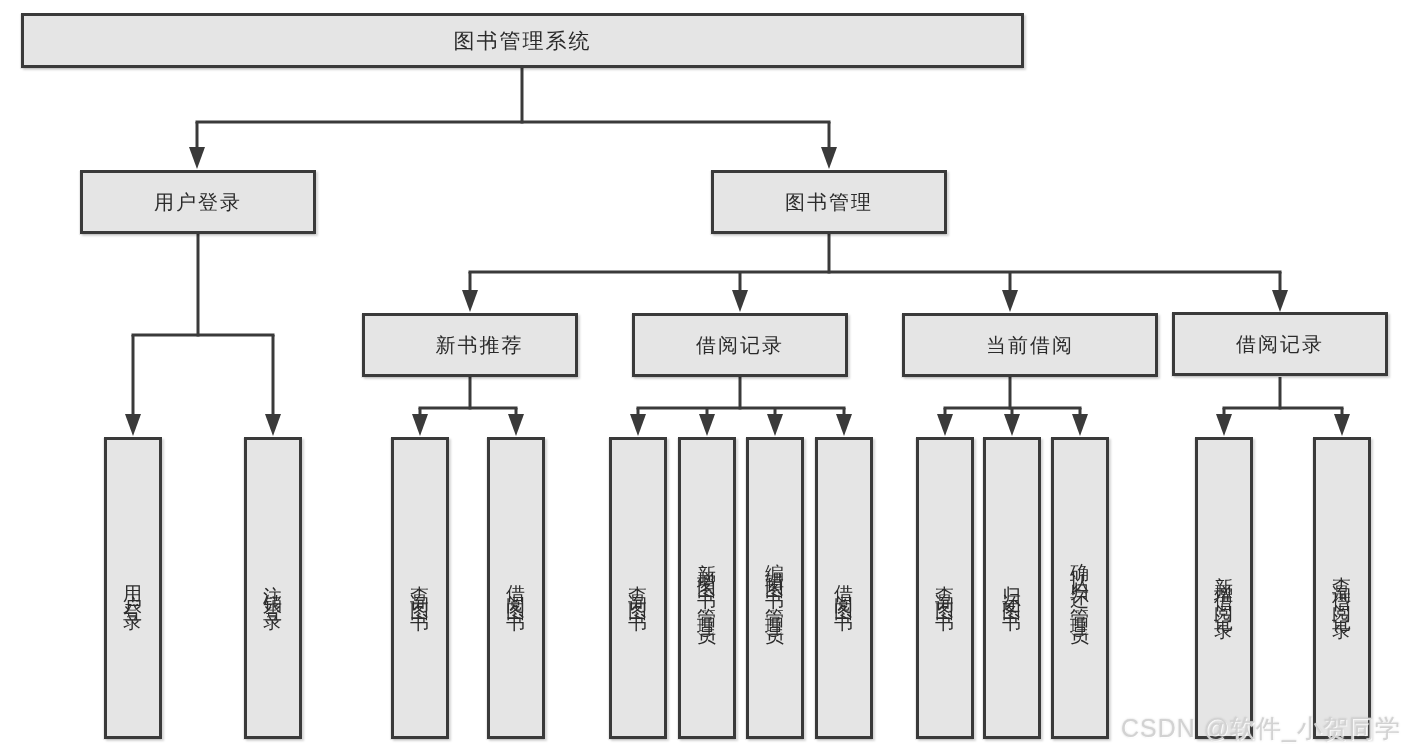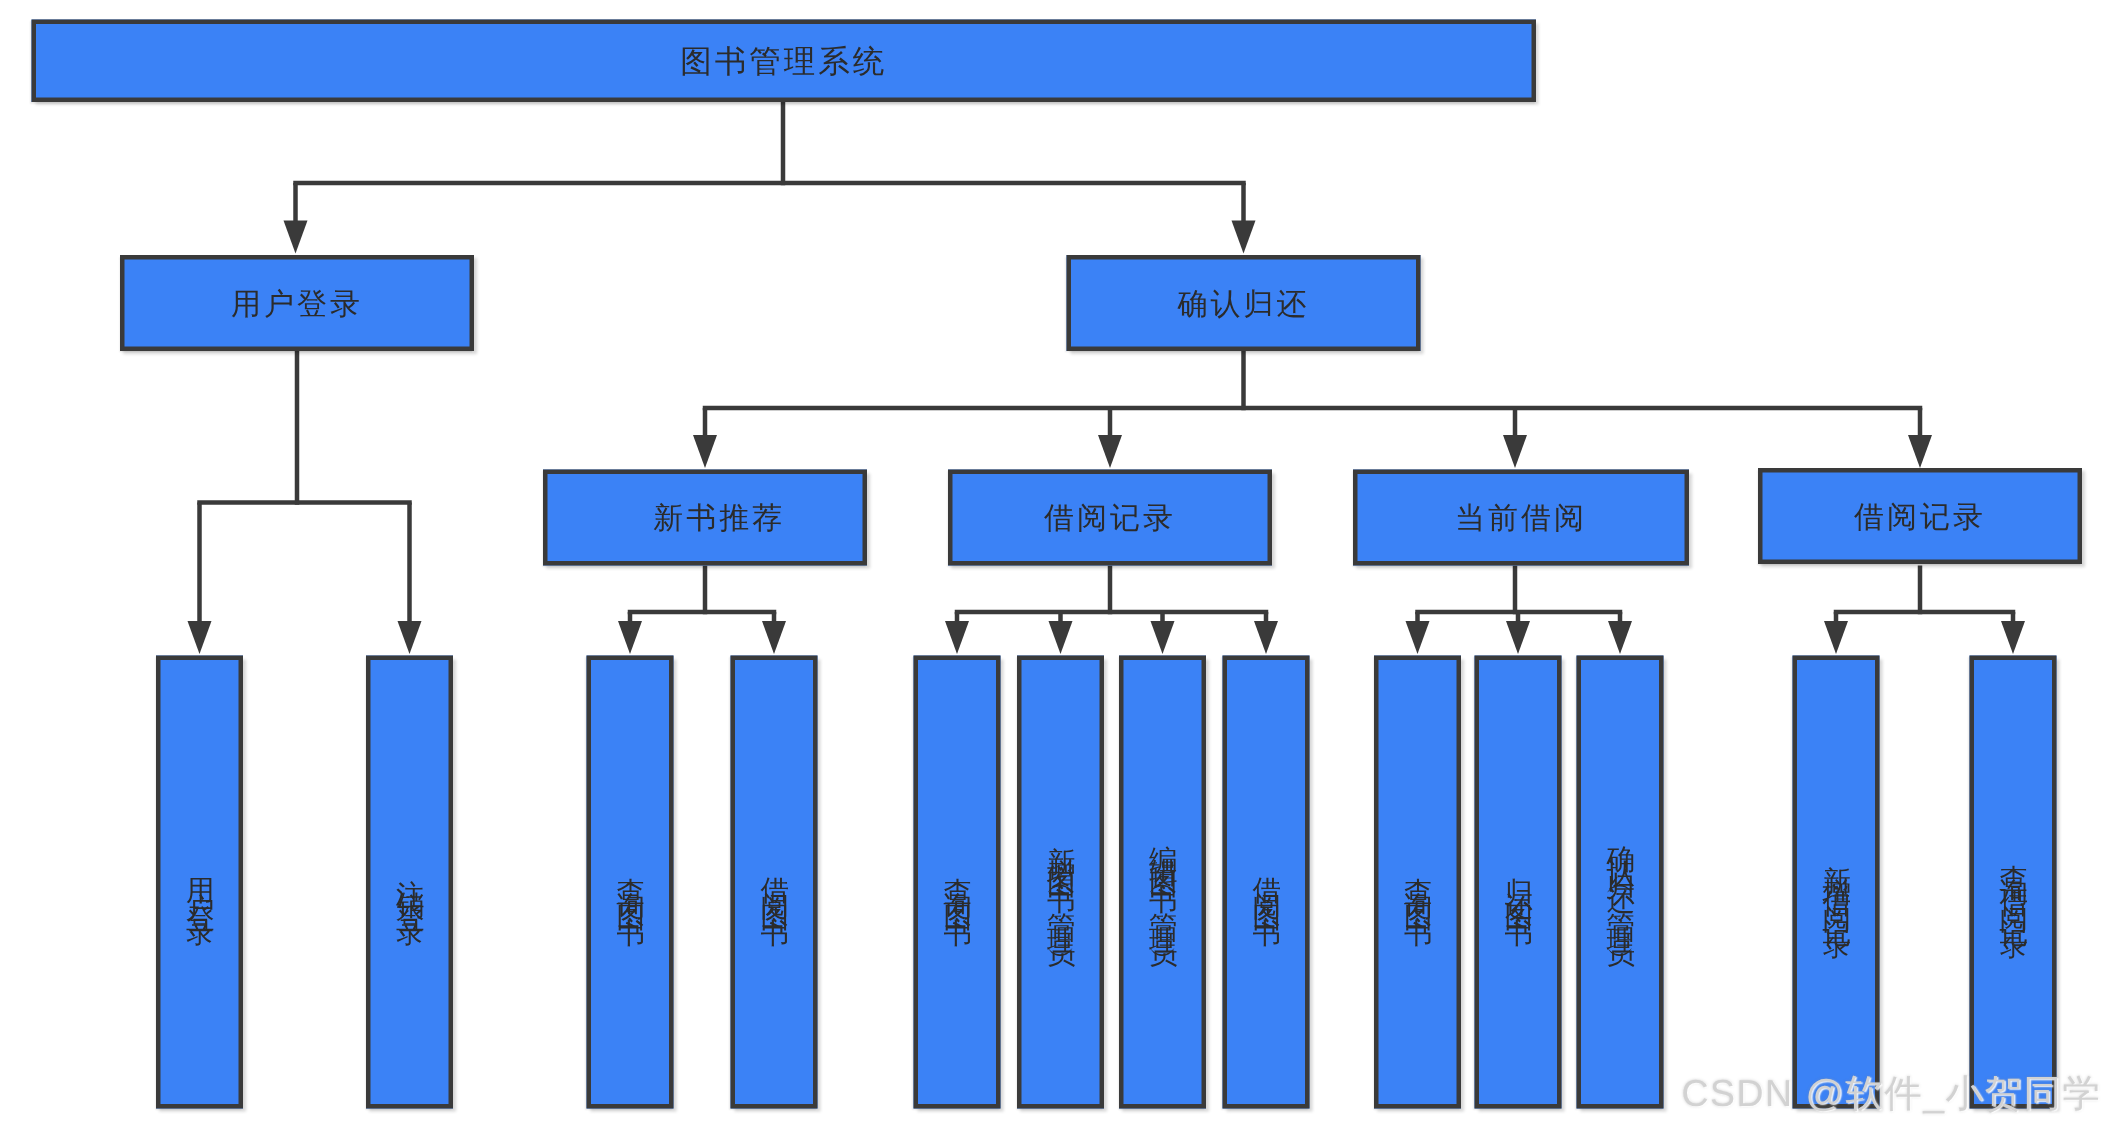--- a/index.html
+++ b/index.html
@@ -20,21 +20,21 @@
     left: 0;
     top: 0;
     width: 1405px;
     height: 747px;
     pointer-events: none;
   }
   .node {
     position: absolute;
     box-sizing: border-box;
     border: 3px solid #3a3a3a;
-    background: #3b82f6;
+    background: #e5e5e5;
     display: flex;
     align-items: center;
     justify-content: center;
     color: #2b2b2b;
     box-shadow: 2px 2px 2px rgba(0,0,0,0.16), -1px 1px 1px rgba(0,0,0,0.08);
     z-index: 2;
     text-align: center;
   }
   .node.h {
     font-size: 20px;
@@ -130,25 +130,25 @@
       <polygon points="1004,414 1020,414 1012,436"></polygon>
       <polygon points="1072,414 1088,414 1080,436"></polygon>
       <polygon points="1216,414 1232,414 1224,436"></polygon>
       <polygon points="1334,414 1350,414 1342,436"></polygon>
     </g>
   </svg>
 
   <div class="node h root" style="left:21px; top:13px; width:1003px; height:55px;">图书管理系统</div>
 
   <div class="node h" style="left:80px; top:170px; width:236px; height:64px;">用户登录</div>
-  <div class="node h" style="left:711px; top:170px; width:236px; height:64px;">确认归还</div>
+  <div class="node h" style="left:711px; top:170px; width:236px; height:64px;">图书管理</div>
 
   <div class="node h" style="left:362px; top:313px; width:216px; height:64px;padding-left:19px;">新书推荐</div>
   <div class="node h" style="left:632px; top:313px; width:216px; height:64px;">借阅记录</div>
-  <div class="node h" style="left:902px; top:313px; width:224px; height:64px;">当前借阅</div>
+  <div class="node h" style="left:902px; top:313px; width:256px; height:64px;">当前借阅</div>
   <div class="node h" style="left:1172px; top:312px; width:216px; height:64px;">借阅记录</div>
 
   <div class="node v" style="left:104px; top:437px; width:58px; height:302px;">用户登录</div>
   <div class="node v" style="left:244px; top:437px; width:58px; height:302px;">注销登录</div>
 
   <div class="node v" style="left:391px; top:437px; width:58px; height:302px;">查询图书</div>
   <div class="node v" style="left:487px; top:437px; width:58px; height:302px;">借阅图书</div>
 
   <div class="node v" style="left:609px; top:437px; width:58px; height:302px;">查询图书</div>
   <div class="node v" style="left:678px; top:437px; width:58px; height:302px;">新增图书（管理员）</div>

